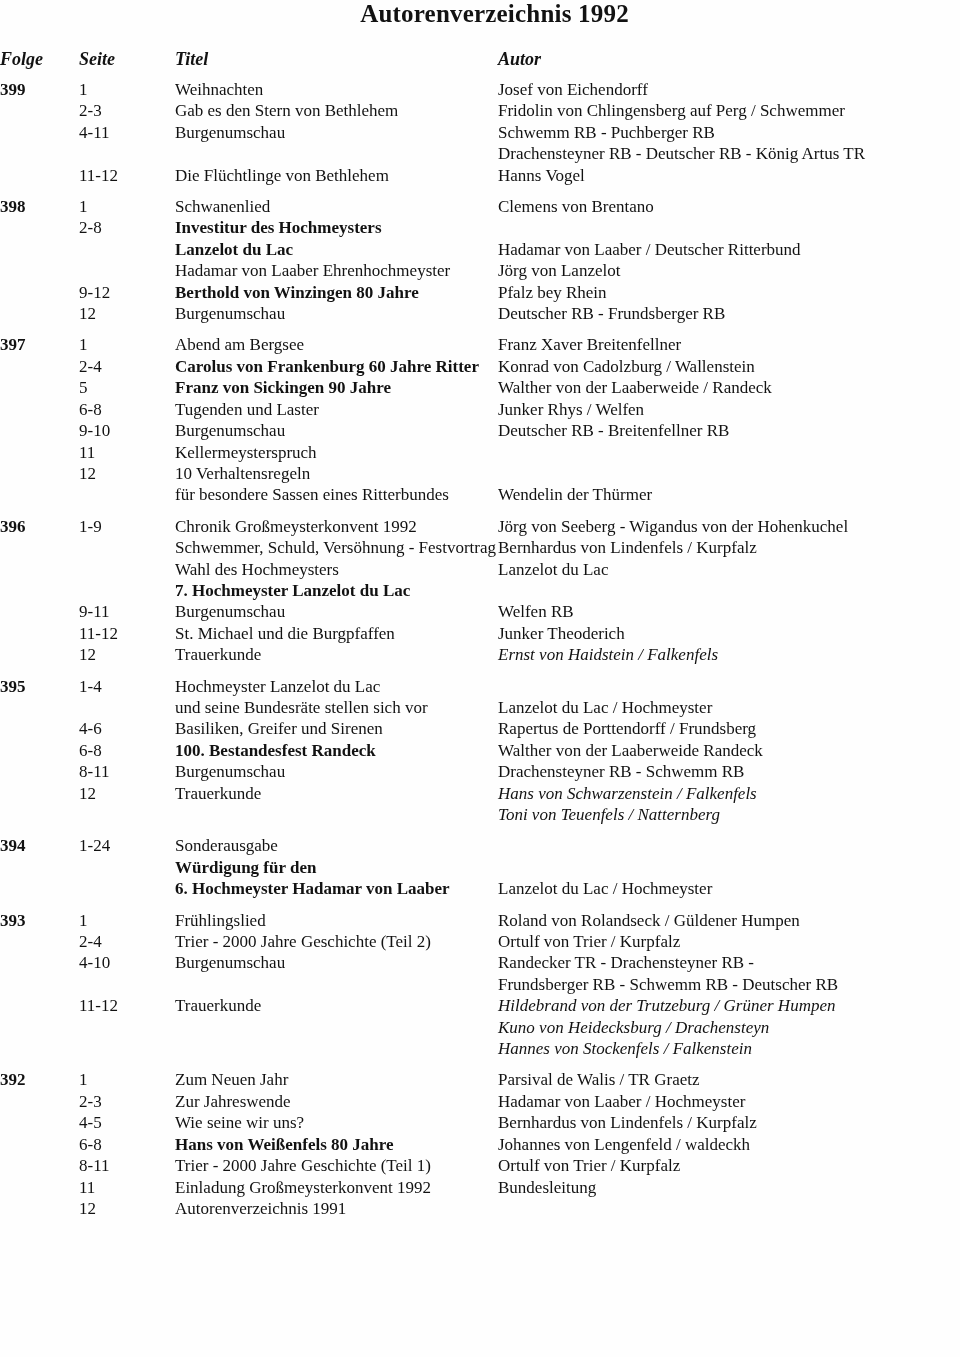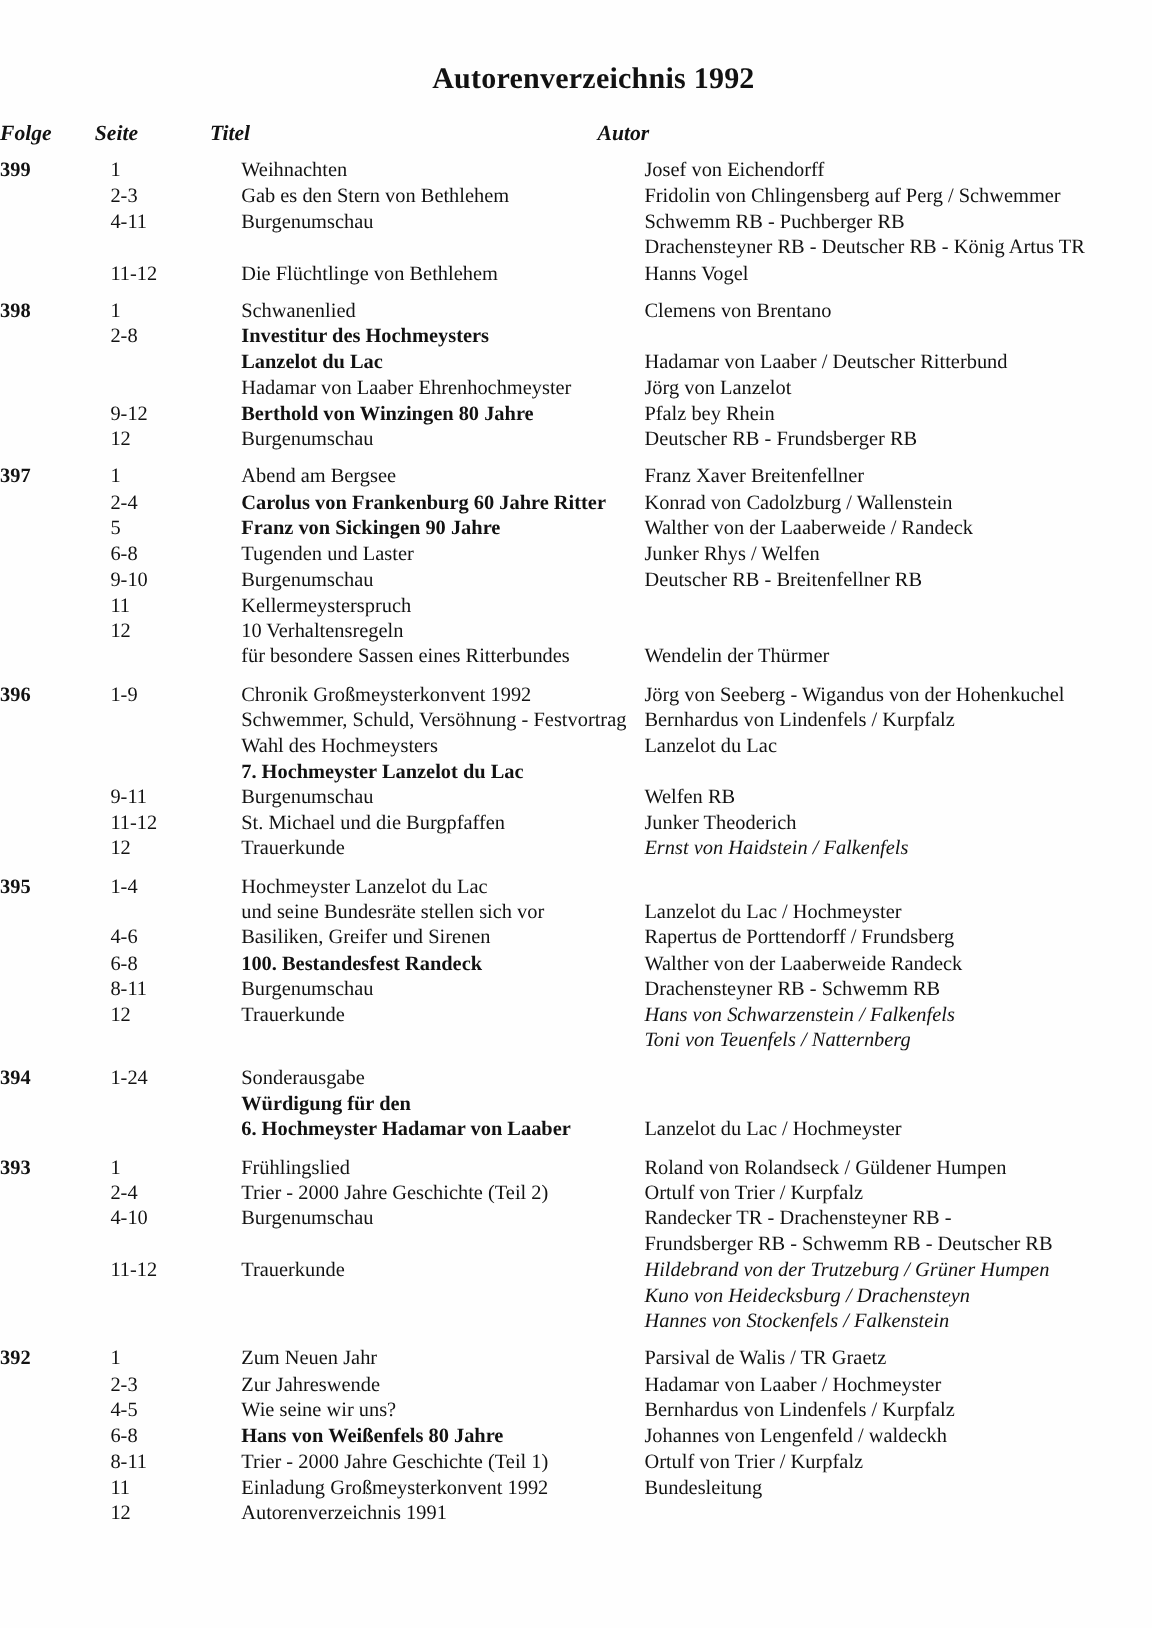--- a/index.html
+++ b/index.html
@@ -10,21 +10,20 @@
   .page {
     position: relative;
     width: 960px;
     height: 1357px;
     background: #fefefe;
     color: #121212;
     font-family: "Liberation Serif", "DejaVu Serif", serif;
     overflow: hidden;
   }
   .doc-title {
-    margin-top: 52px;
     text-align: center;
     font-size: 25px;
     font-weight: bold;
     letter-spacing: 0.2px;
     padding-left: 29px;
   }
   .index {
     margin-top: 20px;
     padding-right: 10px;
   }
@@ -37,21 +36,20 @@
     font-size: 18px;
     font-weight: bold;
     font-style: italic;
     line-height: 22px;
     margin-bottom: 9px;
   }
   .row {
     font-size: 17px;
     line-height: 21.4px;
     min-height: 21.4px;
-    gap: 13px;
   }
   .section {
     margin-top: 10px;
   }
   .section:first-of-type {
     margin-top: 0;
   }
   .cell {
     white-space: nowrap;
   }

